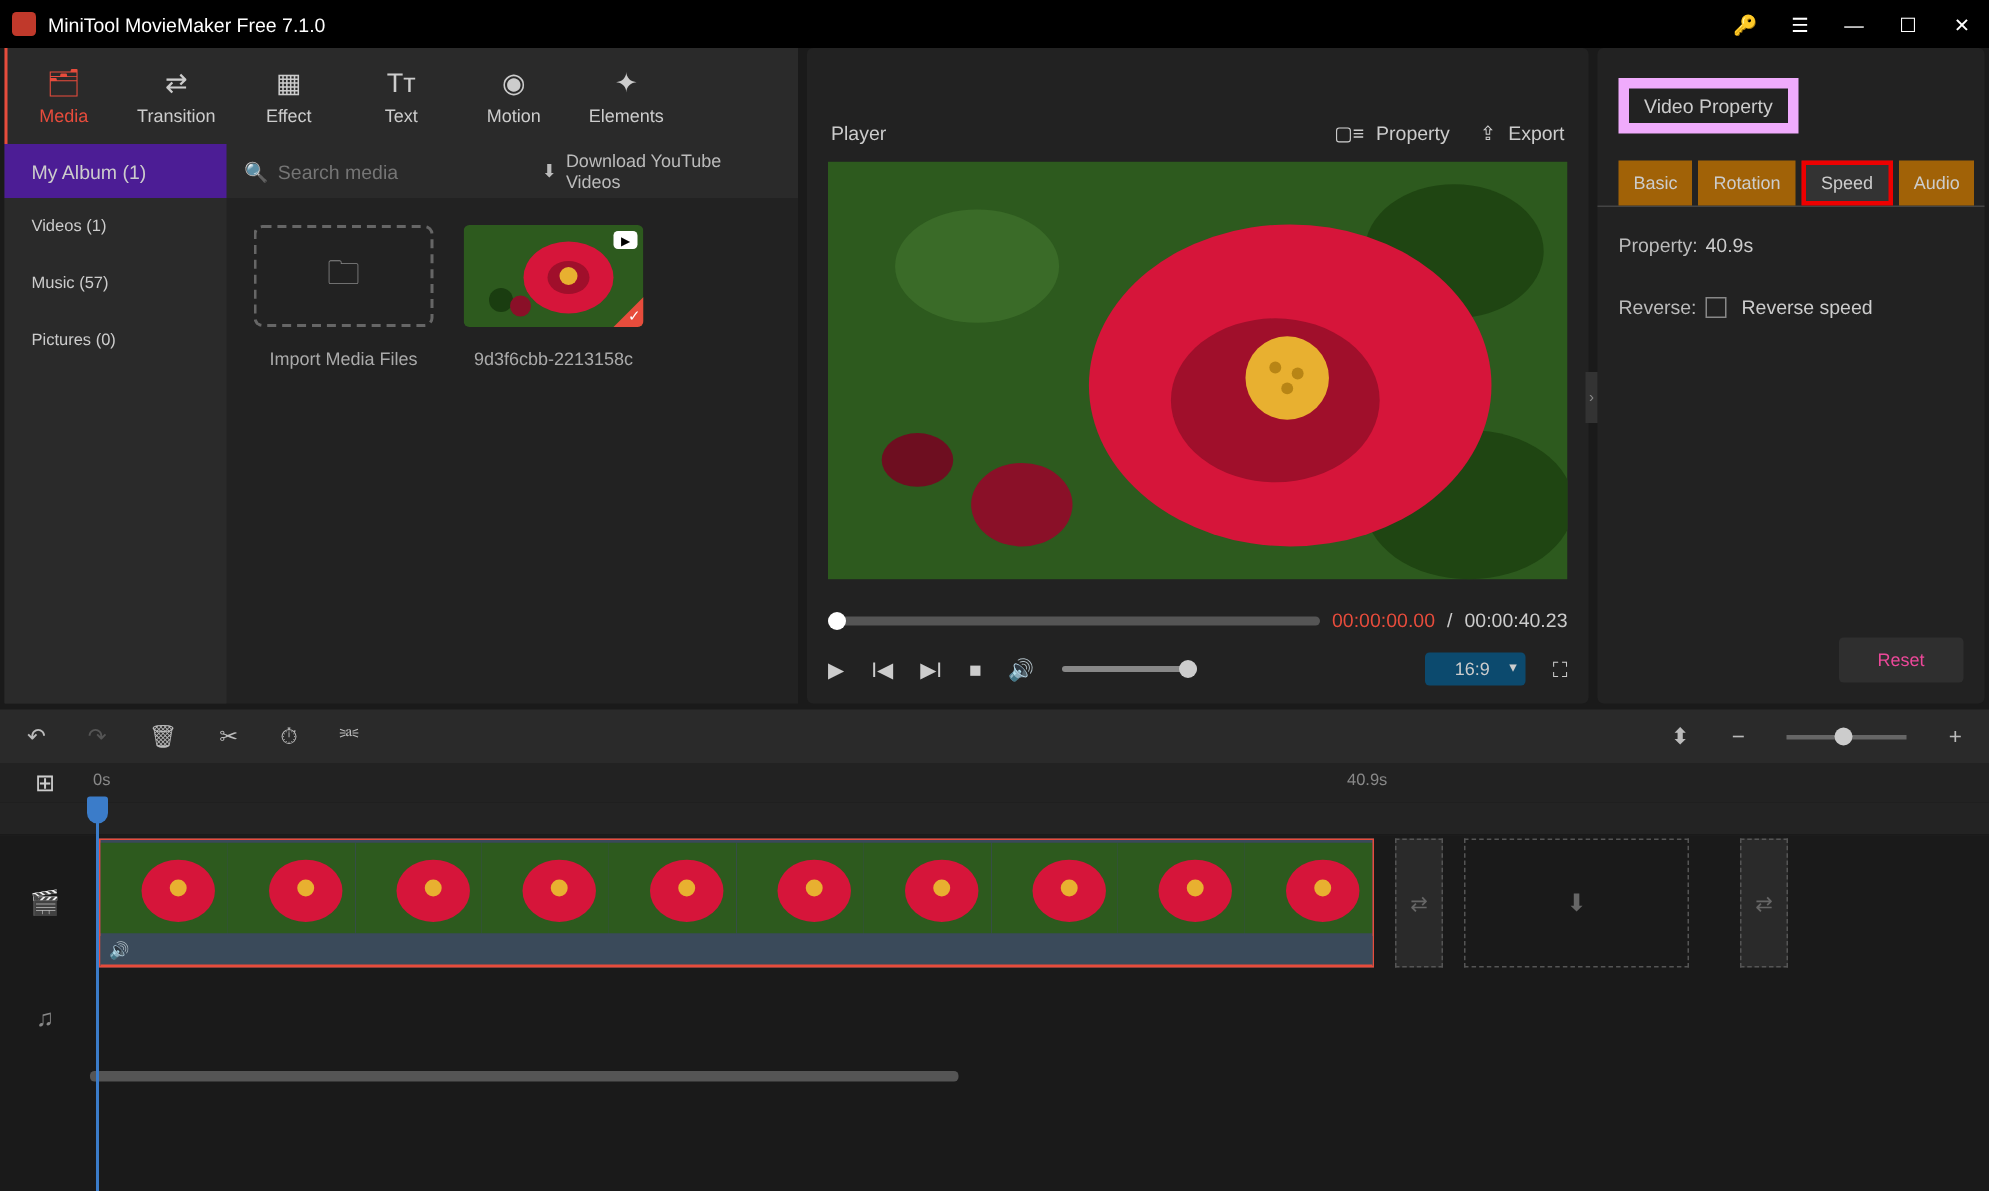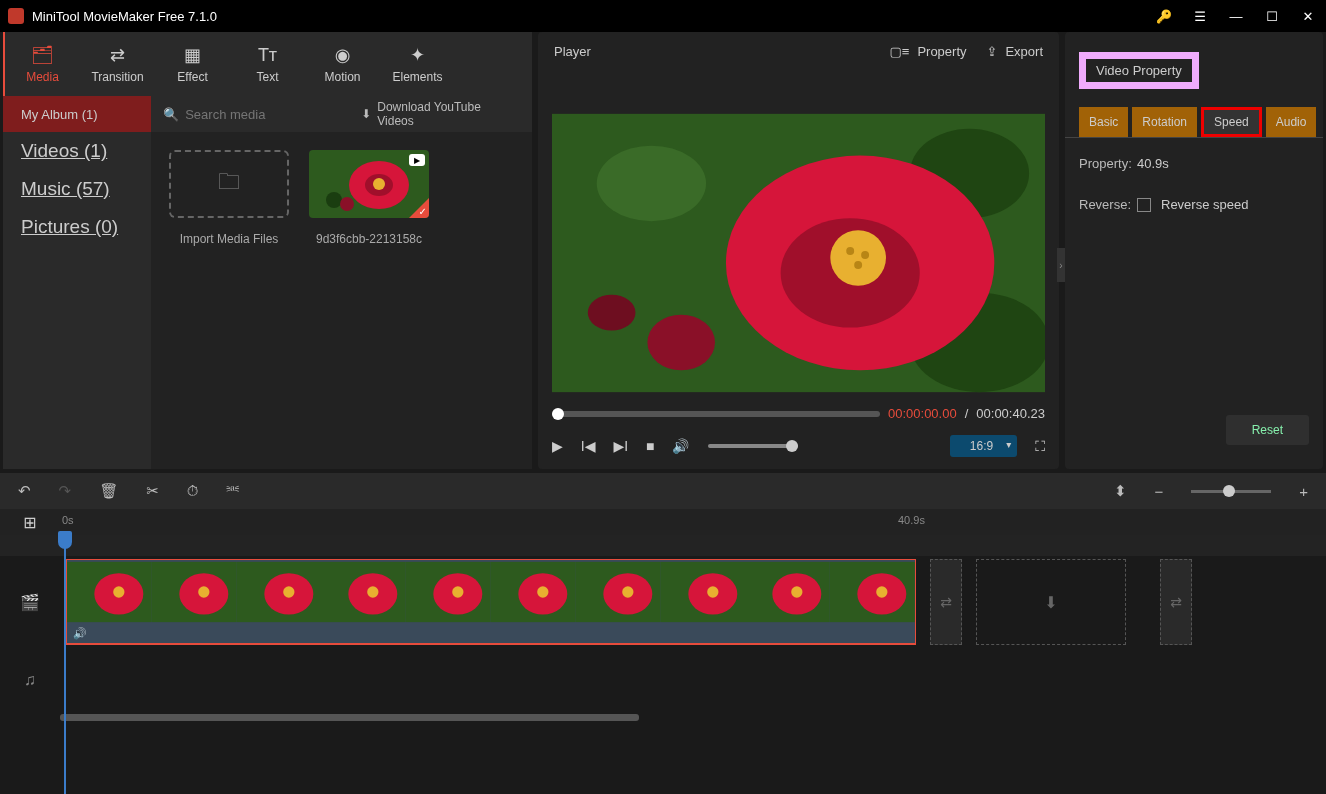--- a/index.html
+++ b/index.html
@@ -15,39 +15,39 @@
 
 .left-panel { width: 532px; background: #1a1a1a; display: flex; flex-direction: column; }
 .ribbon { display: flex; height: 64px; background: #2a2a2a; border-left: 2px solid #e74c3c; }
 .ribbon-item { display: flex; flex-direction: column; align-items: center; justify-content: center; width: 75px; cursor: pointer; }
 .ribbon-item.active { color: #e74c3c; }
 .ribbon-icon { font-size: 18px; margin-bottom: 4px; }
 .ribbon-label { font-size: 12px; }
 
 .album-row { display: flex; background: #2a2a2a; }
 .album-left { width: 148px; }
-.album-tab { height: 36px; display: flex; align-items: center; padding-left: 18px; background: #7f1d1d; font-size: 13px; }
+.album-tab { height: 36px; display: flex; align-items: center; padding-left: 18px; background: #4c1d95; font-size: 13px; }
 .album-right { flex: 1; display: flex; align-items: center; padding: 0 12px; height: 36px; }
 .search-input { flex: 1; background: transparent; border: none; color: #3b82f6; outline: none; font-size: 13px; }
 .dl-link { color: #bbb; font-size: 12px; display: flex; align-items: center; gap: 6px; }
 
 .content-row { display: flex; flex: 1; background: #222; }
 .sidebar { width: 148px; background: #2a2a2a; }
-.side-item { height: 38px; display: flex; align-items: center; padding-left: 18px; font-size: 19px; cursor: pointer; text-decoration: underline; }
+.side-item { height: 38px; display: flex; align-items: center; padding-left: 18px; font-size: 11px; cursor: pointer; }
 .media-grid { flex: 1; padding: 18px; display: flex; gap: 20px; }
 .media-tile { width: 120px; display: flex; flex-direction: column; align-items: center; gap: 14px; }
 .import-box { width: 120px; height: 68px; border: 2px dashed #666; border-radius: 6px; display: flex; align-items: center; justify-content: center; cursor: pointer; }
 .thumb-box { width: 120px; height: 68px; border-radius: 4px; position: relative; overflow: hidden; }
 .vid-badge { position: absolute; top: 4px; right: 4px; background: #fff; border-radius: 3px; width: 16px; height: 12px; display: flex; align-items: center; justify-content: center; font-size: 8px; color: #000; }
 .check-badge { position: absolute; bottom: 0; right: 0; width: 0; height: 0; border-left: 20px solid transparent; border-bottom: 20px solid #e74c3c; }
 .check-mark { position: absolute; bottom: 1px; right: 2px; color: #fff; font-size: 10px; }
 .tile-label { font-size: 12px; color: #aaa; }
 
 .center-panel { width: 524px; background: #222; border-radius: 4px; display: flex; flex-direction: column; }
-.player-header { height: 64px; display: flex; align-items: flex-start; padding: 0 16px; margin-top: 12px; }
+.player-header { height: 64px; display: flex; align-items: flex-end; padding: 0 16px; }
 .player-title { flex: 1; }
 .hdr-btn { display: flex; align-items: center; gap: 8px; margin-left: 20px; cursor: pointer; }
 .preview-area { flex: 1; padding: 0 14px; position: relative; }
 .preview-canvas { width: 100%; height: 100%; border-radius: 2px; }
 .seek-row { padding: 8px 14px; display: flex; align-items: center; gap: 8px; }
 .seek-track { flex: 1; height: 6px; background: #555; border-radius: 3px; position: relative; }
 .seek-thumb { position: absolute; left: 0; top: -3px; width: 12px; height: 12px; background: #fff; border-radius: 50%; }
 .time-curr { color: #e74c3c; font-size: 13px; }
 .time-total { color: #ccc; font-size: 13px; }
 .controls-row { padding: 6px 14px 12px; display: flex; align-items: center; gap: 18px; }
@@ -67,21 +67,21 @@
 .prop-tab.hl { border: 3px solid #e00; padding: 5px 10px; background: #333; }
 .prop-body { padding: 18px 14px; }
 .prop-row { display: flex; align-items: center; margin-bottom: 26px; }
 .prop-label { width: 58px; font-size: 13px; color: #bbb; }
 .slider-wrap { border: 3px solid #e00; padding: 8px 8px; display: flex; align-items: center; gap: 8px; position: relative; width: 150px; }
 .sl-track { flex: 1; height: 2px; background: #888; position: relative; }
 .sl-thumb { position: absolute; left: 50%; top: -6px; width: 14px; height: 14px; background: #ccc; border-radius: 50%; transform: translateX(-50%); }
 .sl-val { font-size: 12px; }
 .dur-val { font-size: 13px; color: #ccc; }
 .chk { width: 14px; height: 14px; border: 1px solid #888; margin-right: 10px; }
-.reset-btn { position: absolute; bottom: 24px; right: 14px; background: #2f2f2f; color: #86efac; border: none; padding: 8px 26px; border-radius: 3px; font-size: 12px; }
+.reset-btn { position: absolute; bottom: 14px; right: 14px; background: #2f2f2f; color: #ec4899; border: none; padding: 8px 26px; border-radius: 3px; font-size: 12px; }
 .expand-tab { position: absolute; left: -8px; top: 216px; width: 8px; height: 34px; background: #333; display: flex; align-items: center; justify-content: center; cursor: pointer; font-size: 10px; color: #888; }
 
 .timeline-toolbar { height: 36px; background: #2a2a2a; display: flex; align-items: center; padding: 0 18px; gap: 28px; margin-top: 4px; }
 .tl-icon { cursor: pointer; font-size: 15px; color: #bbb; }
 .tl-spacer { flex: 1; }
 .zoom-track { width: 80px; height: 3px; background: #666; position: relative; }
 .zoom-thumb { position: absolute; left: 40%; top: -5px; width: 12px; height: 12px; background: #ccc; border-radius: 50%; }
 
 .timeline-ruler { height: 26px; background: #222; position: relative; display: flex; align-items: center; }
 .ruler-add { width: 60px; display: flex; align-items: center; justify-content: center; font-size: 16px; cursor: pointer; }

